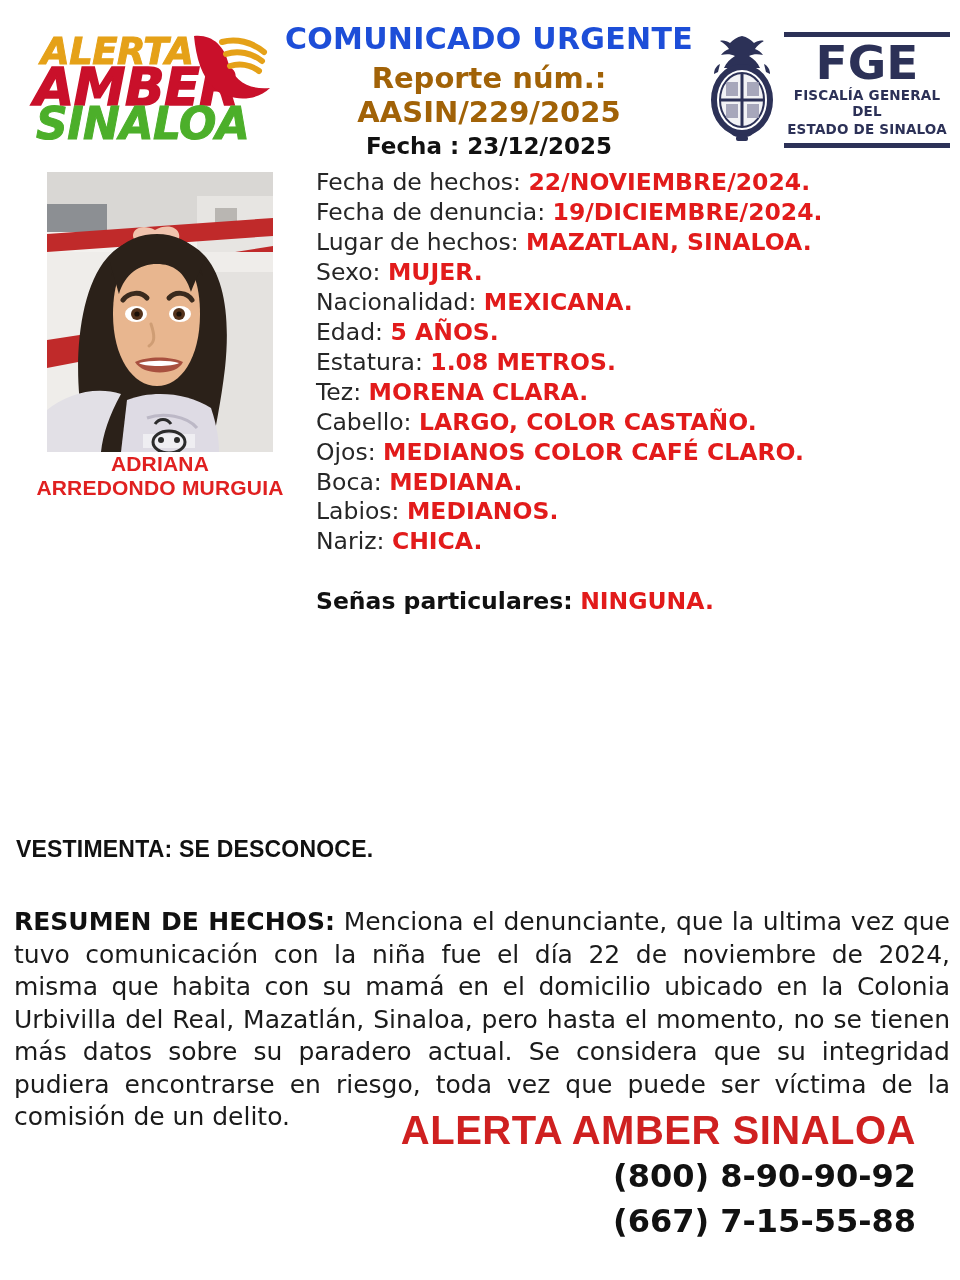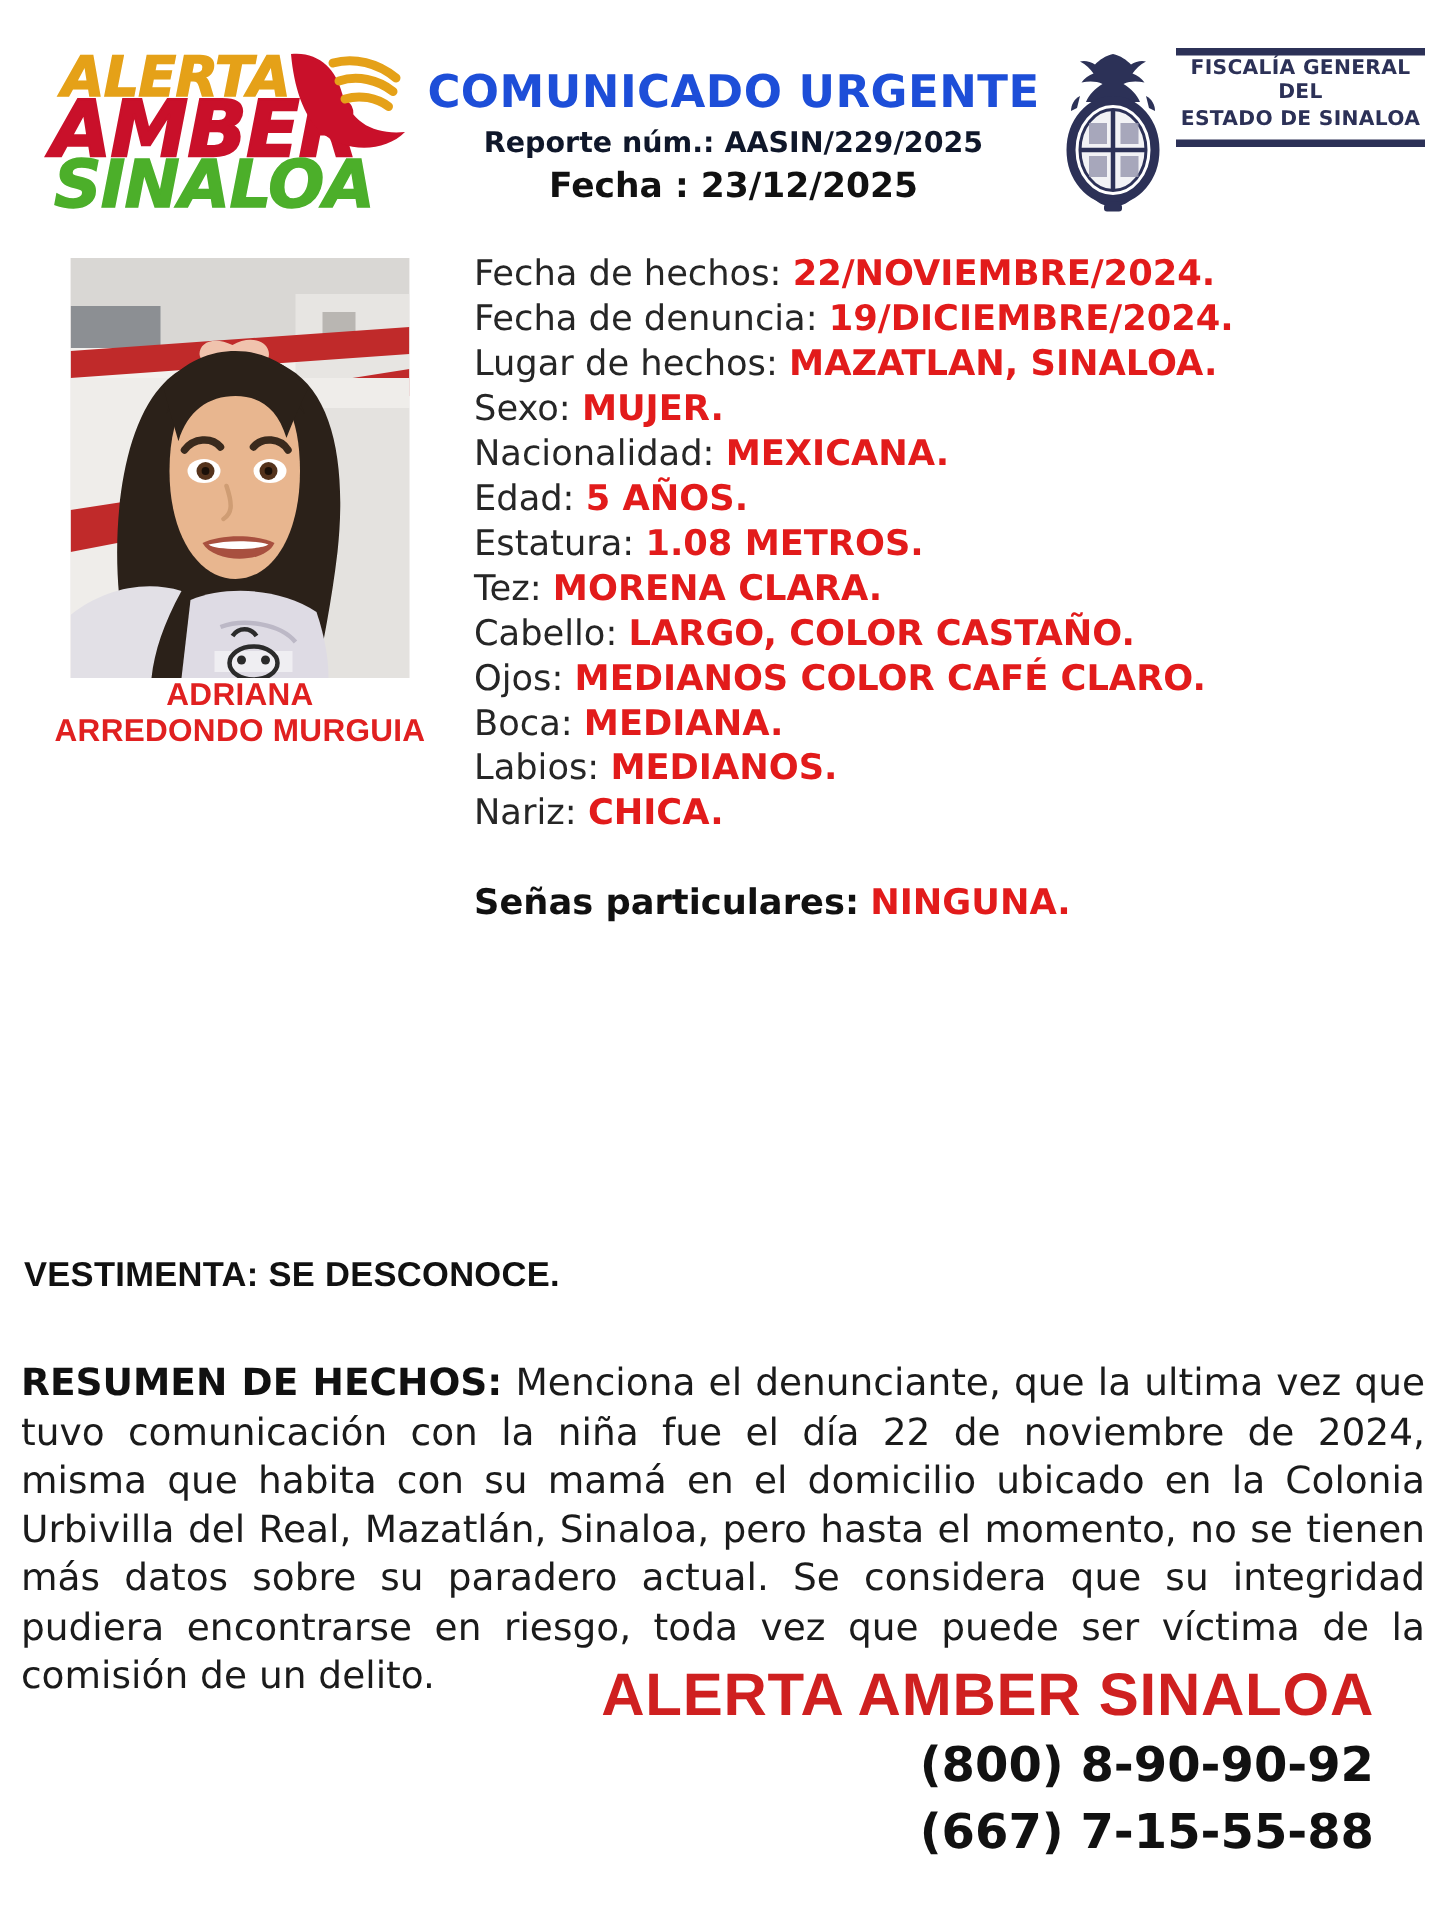--- a/index.html
+++ b/index.html
@@ -74,22 +74,22 @@
   }
   .comunicado {
     color: #1d4ed8;
     font-size: 30px;
     font-weight: 700;
     letter-spacing: 0.3px;
     font-family: "DejaVu Sans", sans-serif;
     line-height: 1.1;
   }
   .reporte {
-    color: #0f172a;
-    font-size: 19px;
+    color: #a16207;
+    font-size: 29px;
     font-weight: 700;
     font-family: "DejaVu Sans", sans-serif;
     margin-top: 7px;
     line-height: 1.15;
   }
   .fecha-line {
     color: #111;
     font-size: 23px;
     font-weight: 700;
     font-family: "DejaVu Sans", sans-serif;
@@ -268,20 +268,21 @@
         <path d="M20 52 h12 v14 h-12 z" fill="#9a9ab0" opacity="0.85"></path>
         <path d="M41 52 h12 v14 h-12 z" fill="#9a9ab0" opacity="0.85"></path>
         <path d="M20 74 h12 v14 h-12 z" fill="#9a9ab0" opacity="0.85"></path>
         <path d="M41 74 h12 v14 h-12 z" fill="#9a9ab0" opacity="0.85"></path>
         <path d="M22 100 C27 106 45 106 50 100 C46 110 26 110 22 100 Z"></path>
         <rect x="30" y="106" width="12" height="5" rx="2"></rect>
       </g>
     </svg>
     <div class="fge-text">
       <div class="fge-rule"></div>
+      <div class="fge-abbr">FGE</div>
       <div class="fge-sub">FISCALÍA GENERAL DEL</div>
       <div class="fge-sub">ESTADO DE SINALOA</div>
       <div class="fge-rule bottom"></div>
     </div>
   </div>
 
 </div>
 
 <div class="content">
 

